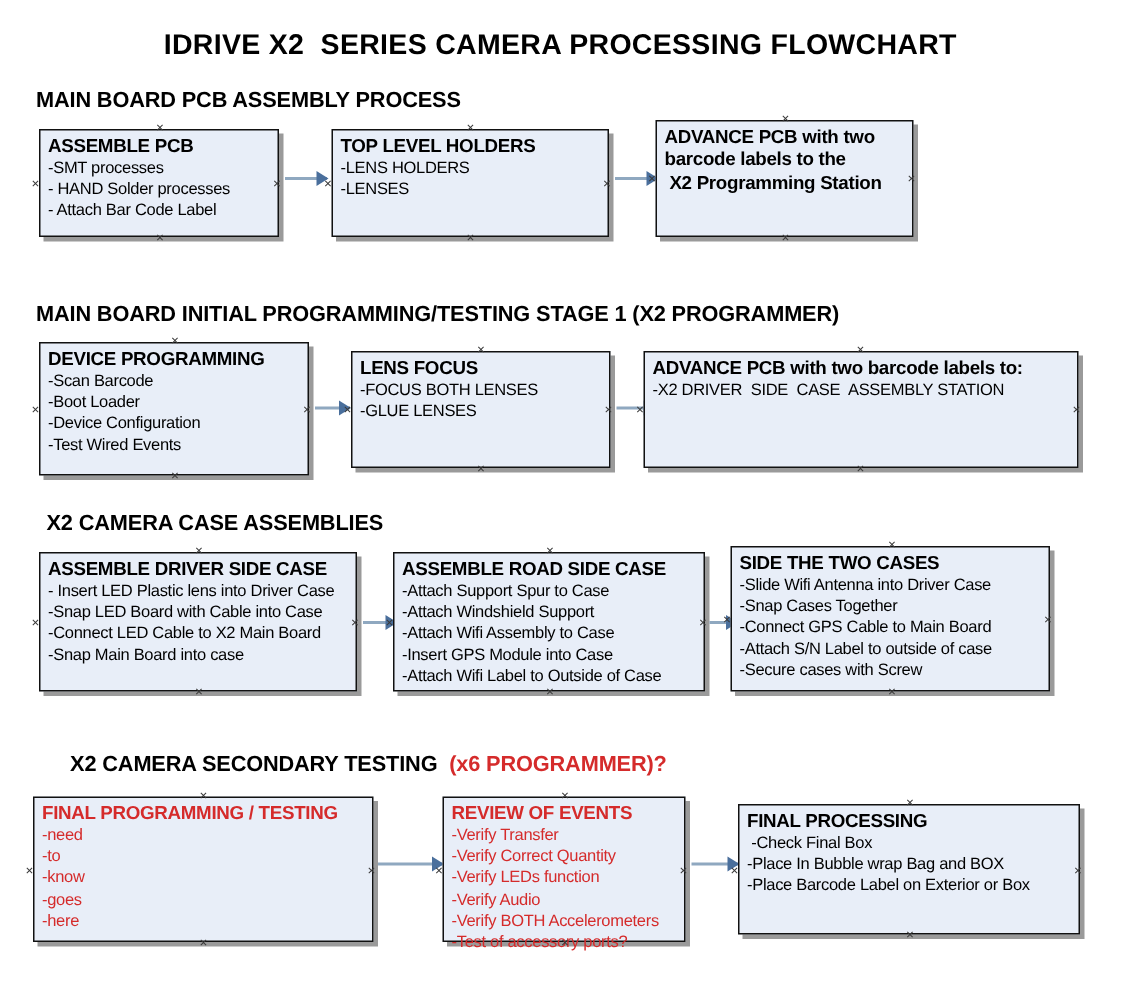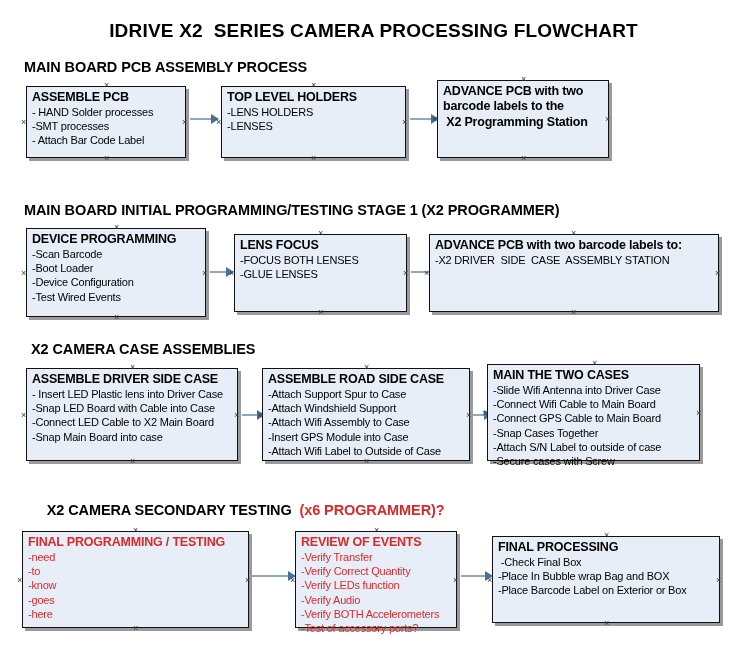--- a/index.html
+++ b/index.html
@@ -97,22 +97,22 @@
 <body>
 
 <div id="canvas">
 
   <div class="doc-title">IDRIVE X2  SERIES CAMERA PROCESSING FLOWCHART</div>
 
   <div class="section-title" style="left:24px; top:59px;">MAIN BOARD PCB ASSEMBLY PROCESS</div>
 
   <div class="node" style="left:26px; top:86px; width:160px; height:72px;">
     <div class="hdr">ASSEMBLE PCB</div>
+    <div class="ln">-SMT processes</div>
     <div class="ln">- HAND Solder processes</div>
-    <div class="ln">-SMT processes</div>
     <div class="ln">- Attach Bar Code Label</div>
     <span class="xmark" style="left:77px; top:-6px;">×</span>
     <span class="xmark" style="left:-6px; top:31px;">×</span>
     <span class="xmark" style="left:77px; top:67px;">×</span>
     <span class="xmark" style="left:155px; top:31px;">×</span>
   </div>
 
   <div class="arrow" style="left:190px; top:114px; width:28px;">
     <div class="shaft"></div>
     <div class="head"></div>
@@ -217,25 +217,24 @@
     <span class="xmark" style="left:101px; top:88px;">×</span>
     <span class="xmark" style="left:203px; top:42px;">×</span>
   </div>
 
   <div class="arrow" style="left:473px; top:410px; width:18px;">
     <div class="shaft"></div>
     <div class="head"></div>
   </div>
 
   <div class="node" style="left:487px; top:364px; width:213px; height:97px;">
-    <div class="hdr">MAIN THE TWO CASES</div>
+    <div class="hdr">SIDE THE TWO CASES</div>
     <div class="ln">-Slide Wifi Antenna into Driver Case</div>
-    <div class="ln">-Connect Wifi Cable to Main Board</div>
+    <div class="ln">-Snap Cases Together</div>
     <div class="ln">-Connect GPS Cable to Main Board</div>
-    <div class="ln">-Snap Cases Together</div>
     <div class="ln">-Attach S/N Label to outside of case</div>
     <div class="ln">-Secure cases with Screw</div>
     <span class="xmark" style="left:104px; top:-6px;">×</span>
     <span class="xmark" style="left:-6px; top:44px;">×</span>
     <span class="xmark" style="left:104px; top:92px;">×</span>
     <span class="xmark" style="left:208px; top:44px;">×</span>
   </div>
 
   <div class="section-title" style="left:31px; top:486px;">
     <span>X2 CAMERA SECONDARY TESTING  </span><span class="accent">(x6 PROGRAMMER)?</span>

